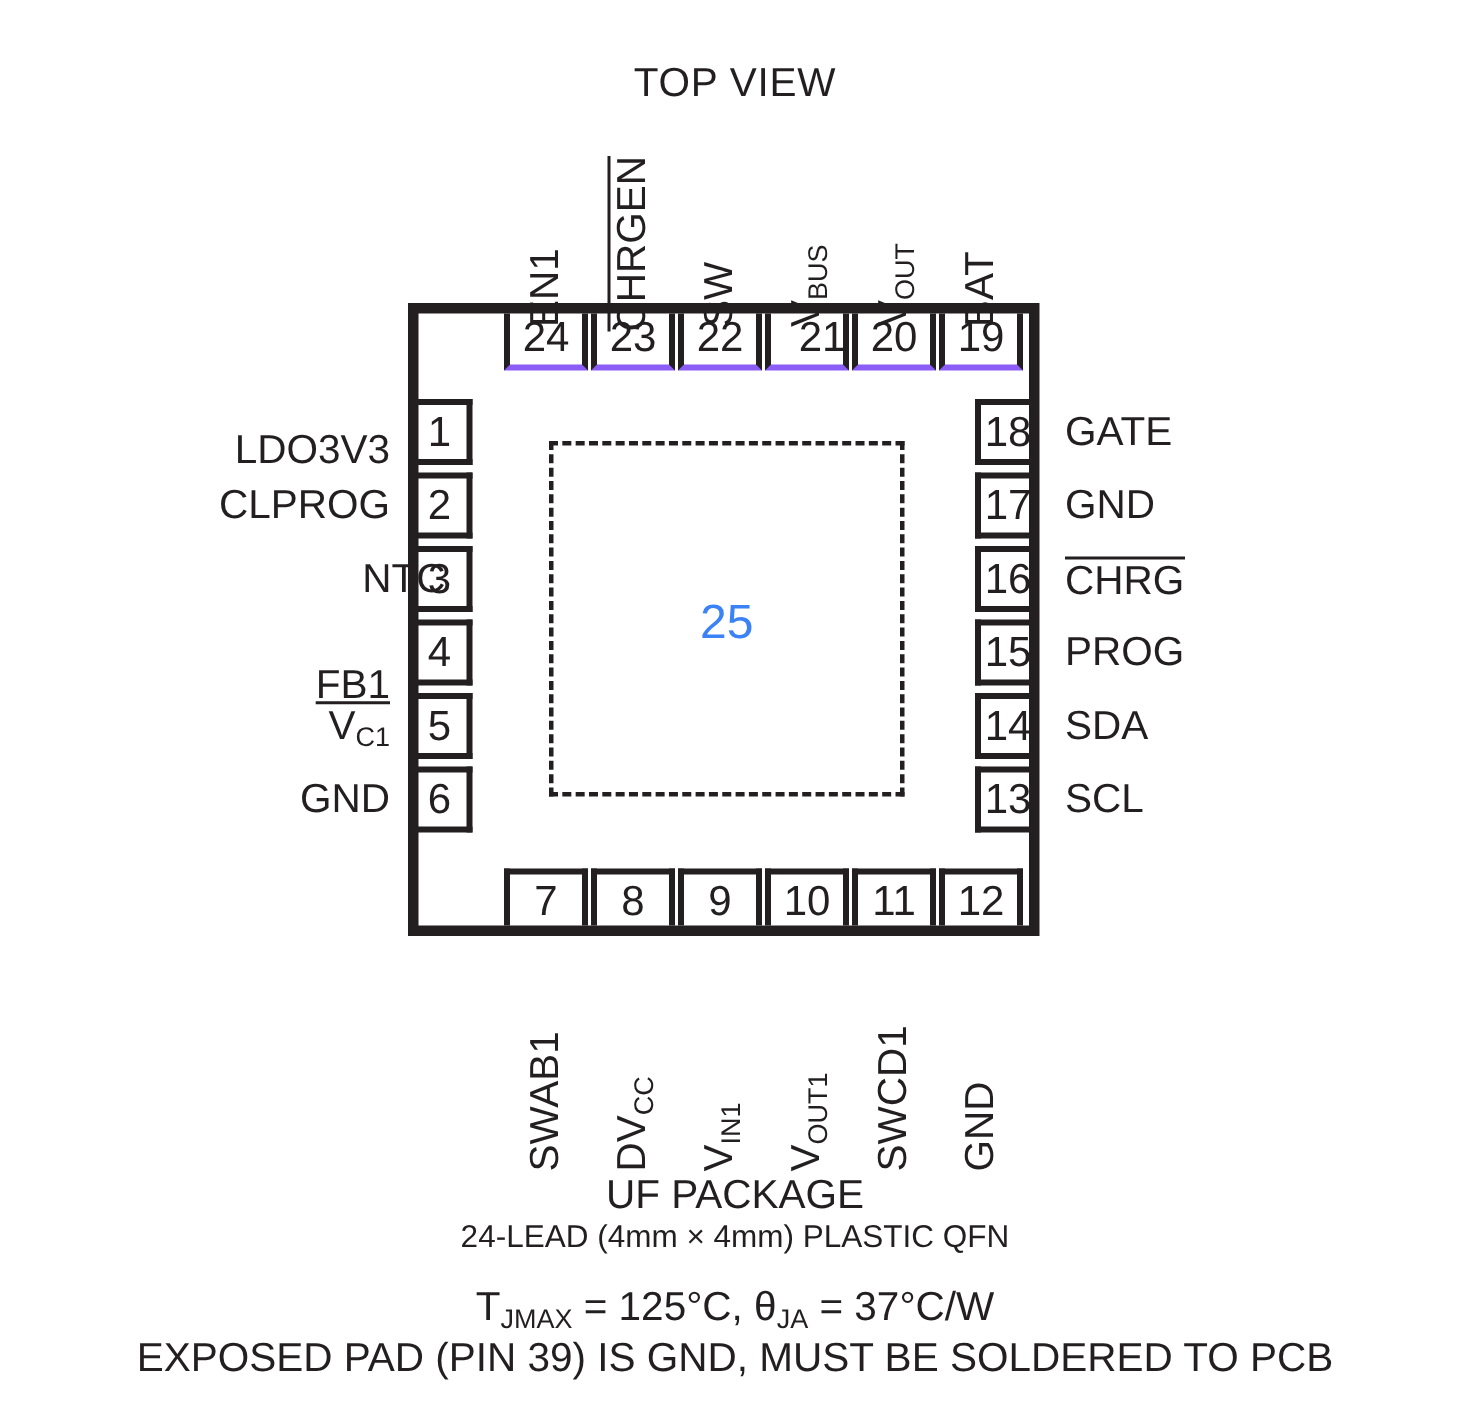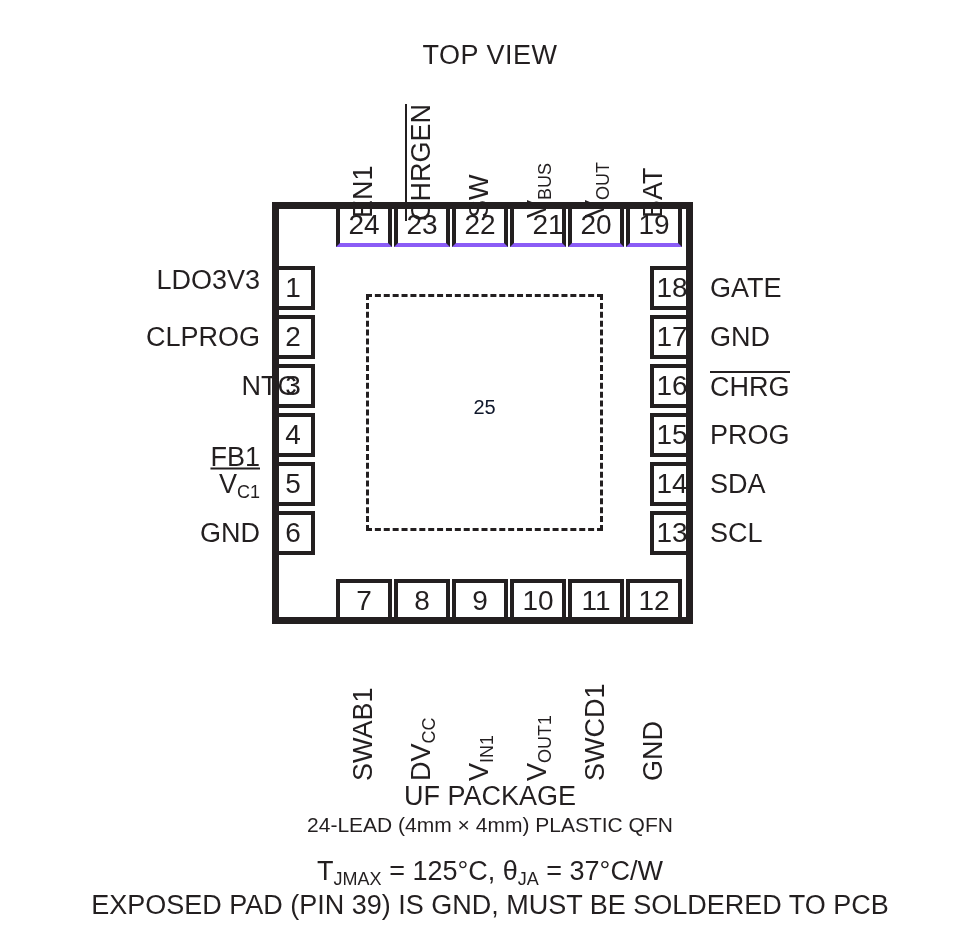--- a/index.html
+++ b/index.html
@@ -50,22 +50,22 @@
     border: 3px dashed #231f20;
     box-sizing: border-box;
     background: transparent;
   }
   #exposed-pad-number {
     position: absolute;
     left: 366px;
     top: 396px;
     width: 237px;
     text-align: center;
-    font-size: 20px;
-    color: #0f172a;
+    font-size: 32px;
+    color: #3b82f6;
   }
 
   
   .pad {
     position: absolute;
     box-sizing: border-box;
     display: flex;
     align-items: center;
     justify-content: center;
     font-size: 28px;
@@ -227,21 +227,21 @@
       <span>11</span>
     </div>
     <div class="pin-label vert" style="left: 609px; top: 754px;">SWCD1</div>
     <div class="pad bottom" style="left: 626px; top: 579px;">
       <span>12</span>
     </div>
     <div class="pin-label vert" style="left: 667px; top: 754px;">GND</div>
     <div class="pad left" style="left: 277px; top: 266px;">
       <span>1</span>
     </div>
-    <div class="pin-label left-name" style="left: 0px; width: 260px; top: 280px;">LDO3V3</div>
+    <div class="pin-label left-name" style="left: 0px; width: 260px; top: 300px;">LDO3V3</div>
     <div class="pad left" style="left: 277px; top: 315px;">
       <span>2</span>
     </div>
     <div class="pin-label left-name" style="left: 0px; width: 260px; top: 337px;">CLPROG</div>
     <div class="pad left" style="left: 277px; top: 364px;">
       <span>3</span>
     </div>
     <div class="pin-label left-name" style="left: 0px; width: 260px; top: 386px; margin-left: 37px;">NTC</div>
     <div class="pad left" style="left: 277px; top: 413px;">
       <span>4</span>

